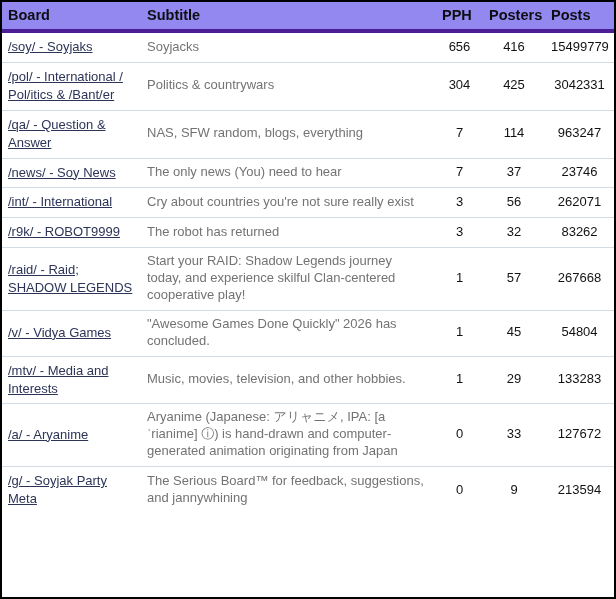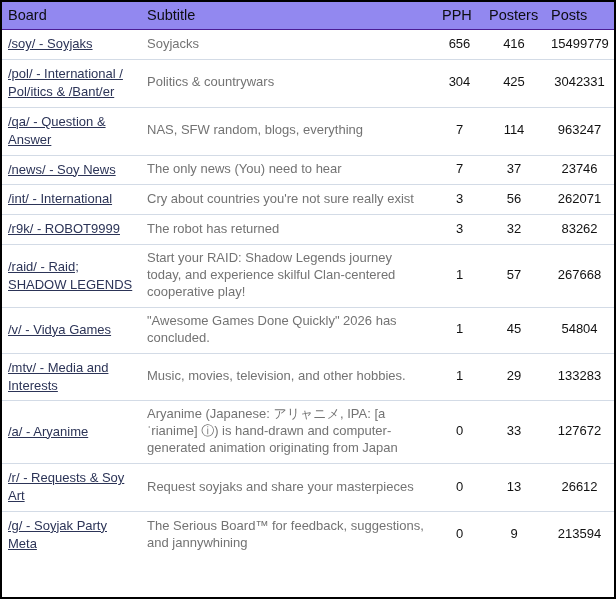--- a/index.html
+++ b/index.html
@@ -24,38 +24,38 @@
   table.board-table {
     width: 100%;
     border-collapse: collapse;
     table-layout: fixed;
     font-size: 13px;
     color: #111111;
   }
   table.board-table thead th {
     background: #9288f0;
     color: #0d0d12;
-    font-weight: normal;
+    font-weight: bold;
     font-size: 14.5px;
     text-align: left;
     padding: 4px 6px 5px 6px;
     vertical-align: middle;
     white-space: nowrap;
     line-height: 1.25;
   }
   table.board-table tbody td {
     border-top: 1px solid #d3dbe6;
     padding: 5px 6px 6px 6px;
     vertical-align: middle;
     line-height: 1.3;
     font-size: 13px;
     color: #121212;
   }
   tbody tr:first-child td {
-    border-top: 1px solid #4c1d95;
+    border-top: 4px solid #4c1d95;
   }
   
   .col-board    { width: 139px; }
   .col-subtitle { width: 295px; }
   .col-pph      { width: 47px; }
   .col-posters  { width: 62px; }
   .col-posts    { width: 69px; }
 
   td.cell-board { vertical-align: middle; }
   td.cell-subtitle { vertical-align: middle; }
@@ -185,29 +185,20 @@
         <tr>
           <td class="cell-board"><a class="board-link" href="#">/a/ - Aryanime</a></td>
           <td class="cell-subtitle">
             <span class="subtitle-text">Aryanime (Japanese: アリャニメ, IPA: [aˈrianime] ⓘ) is hand-drawn and computer-generated animation originating from Japan</span>
           </td>
           <td class="cell-num">0</td>
           <td class="cell-num">33</td>
           <td class="cell-num">127672</td>
         </tr>
         <tr>
-          <td class="cell-board"><a class="board-link" href="#">/r/ - Requests &amp; Soy Art</a></td>
-          <td class="cell-subtitle">
-            <span class="subtitle-text">Request soyjaks and share your masterpieces</span>
-          </td>
-          <td class="cell-num">0</td>
-          <td class="cell-num">13</td>
-          <td class="cell-num">26612</td>
-        </tr>
-        <tr>
           <td class="cell-board"><a class="board-link" href="#">/g/ - Soyjak Party Meta</a></td>
           <td class="cell-subtitle">
             <span class="subtitle-text">The Serious Board™ for feedback, suggestions, and jannywhining</span>
           </td>
           <td class="cell-num">0</td>
           <td class="cell-num">9</td>
           <td class="cell-num">213594</td>
         </tr>
       </tbody>
   </table>

